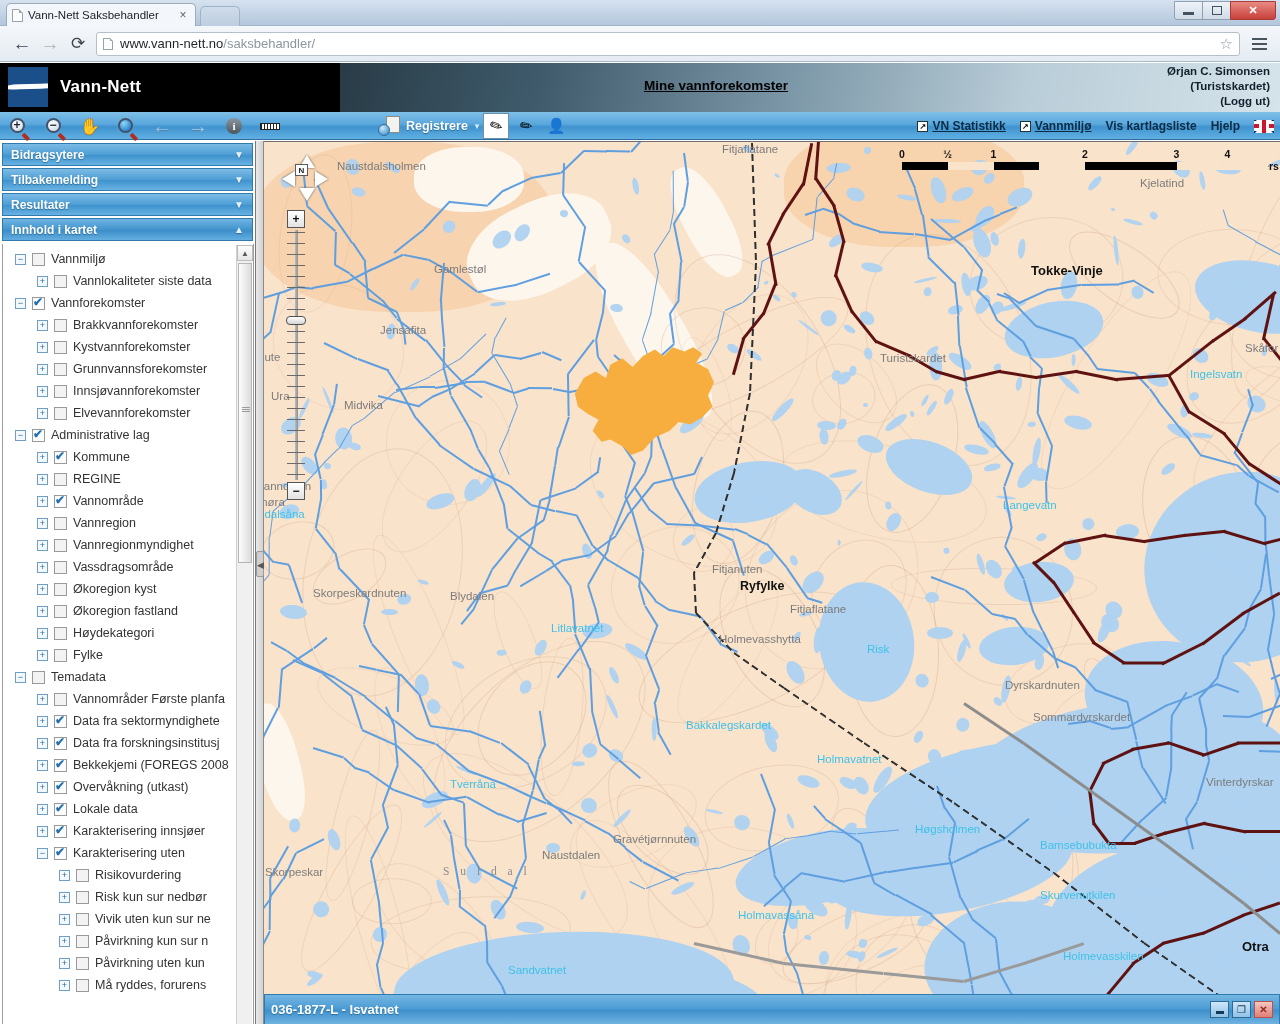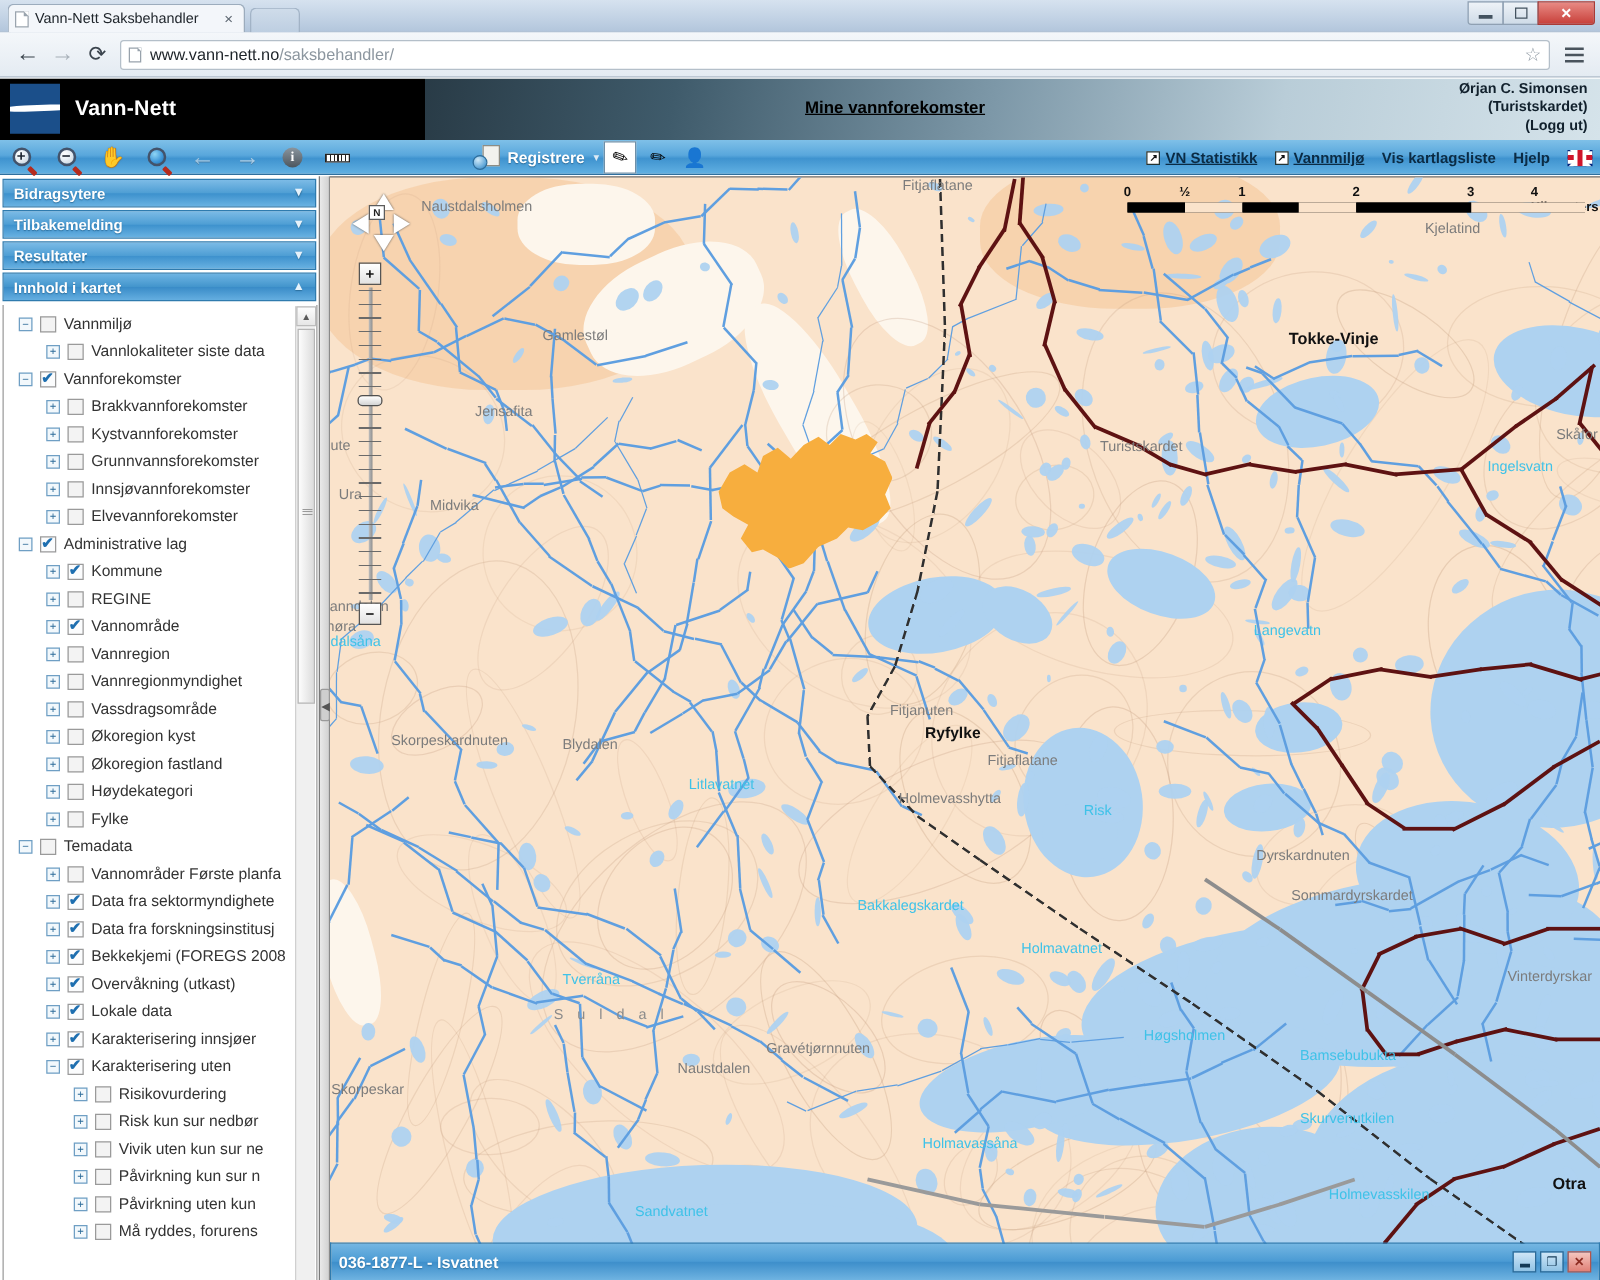--- a/index.html
+++ b/index.html
@@ -1737,21 +1737,21 @@
         <div class="maplabel lbl-terrain" style="left: 526px; top: 461px;">Fitjaflatane</div>
         <div class="maplabel lbl-water" style="left: 287px; top: 480px;">Litlavatnet</div>
         <div class="maplabel lbl-terrain" style="left: 455px; top: 491px;">Holmevasshytta</div>
         <div class="maplabel lbl-water" style="left: 603px; top: 501px;">Risk</div>
         <div class="maplabel lbl-terrain" style="left: 741px; top: 537px;">Dyrskardnuten</div>
         <div class="maplabel lbl-terrain" style="left: 769px; top: 569px;">Sommardyrskardet</div>
         <div class="maplabel lbl-water" style="left: 422px; top: 577px;">Bakkalegskardet</div>
         <div class="maplabel lbl-water" style="left: 553px; top: 611px;">Holmavatnet</div>
         <div class="maplabel lbl-water" style="left: 186px; top: 636px;">Tverråna</div>
         <div class="maplabel lbl-terrain" style="left: 942px; top: 634px;">Vinterdyrskar</div>
-        <div class="maplabel lbl-wide" style="left: 179px; top: 664px;">S u l d a l</div>
+        <div class="maplabel lbl-wide" style="left: 179px; top: 723px; font-family: Liberation Serif, serif;">S u l d a l</div>
         <div class="maplabel lbl-terrain" style="left: 349px; top: 691px;">Gravétjørnnuten</div>
         <div class="maplabel lbl-water" style="left: 651px; top: 681px;">Høgsholmen</div>
         <div class="maplabel lbl-water" style="left: 776px; top: 697px;">Bamsebubukta</div>
         <div class="maplabel lbl-terrain" style="left: 1px; top: 724px;">Skorpeskar</div>
         <div class="maplabel lbl-terrain" style="left: 278px; top: 707px;">Naustdalen</div>
         <div class="maplabel lbl-water" style="left: 776px; top: 747px;">Skurvenutkilen</div>
         <div class="maplabel lbl-water" style="left: 799px; top: 808px;">Holmevasskilen</div>
         <div class="maplabel lbl-water" style="left: 244px; top: 822px;">Sandvatnet</div>
         <div class="maplabel lbl-water" style="left: 474px; top: 767px;">Holmavassåna</div>
         <div class="maplabel lbl-place" style="left: 978px; top: 797px;">Otra</div>

